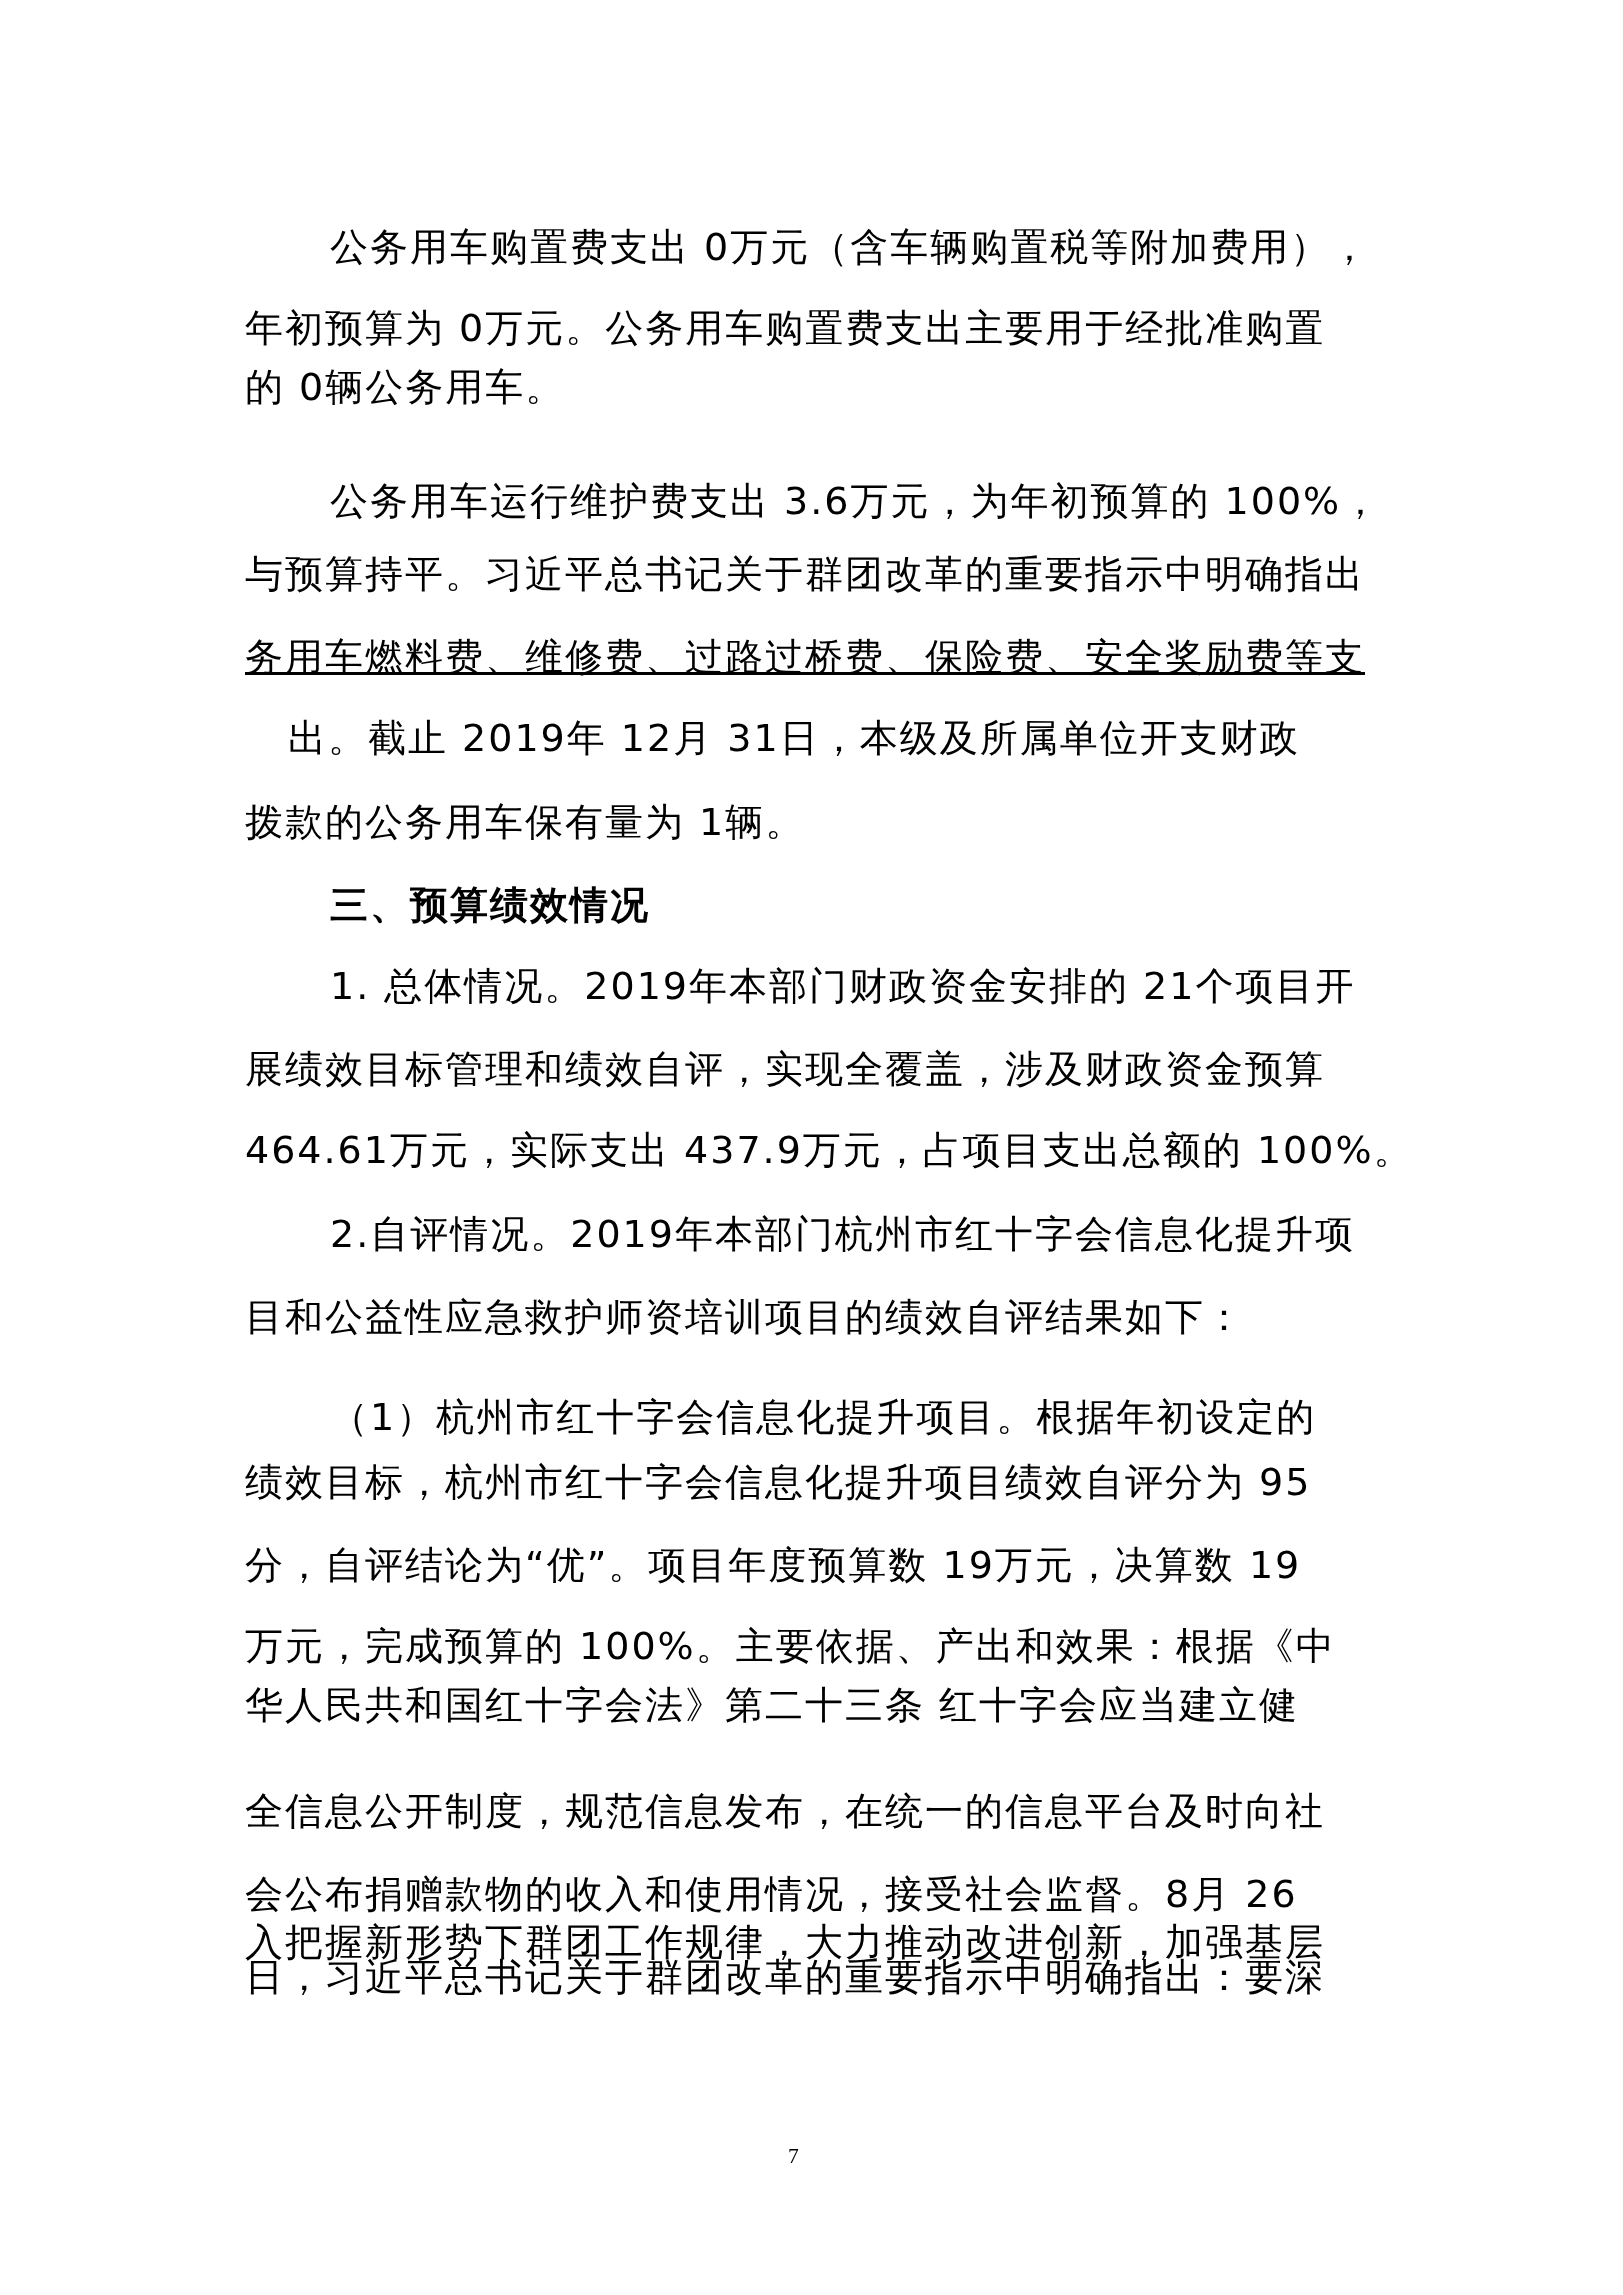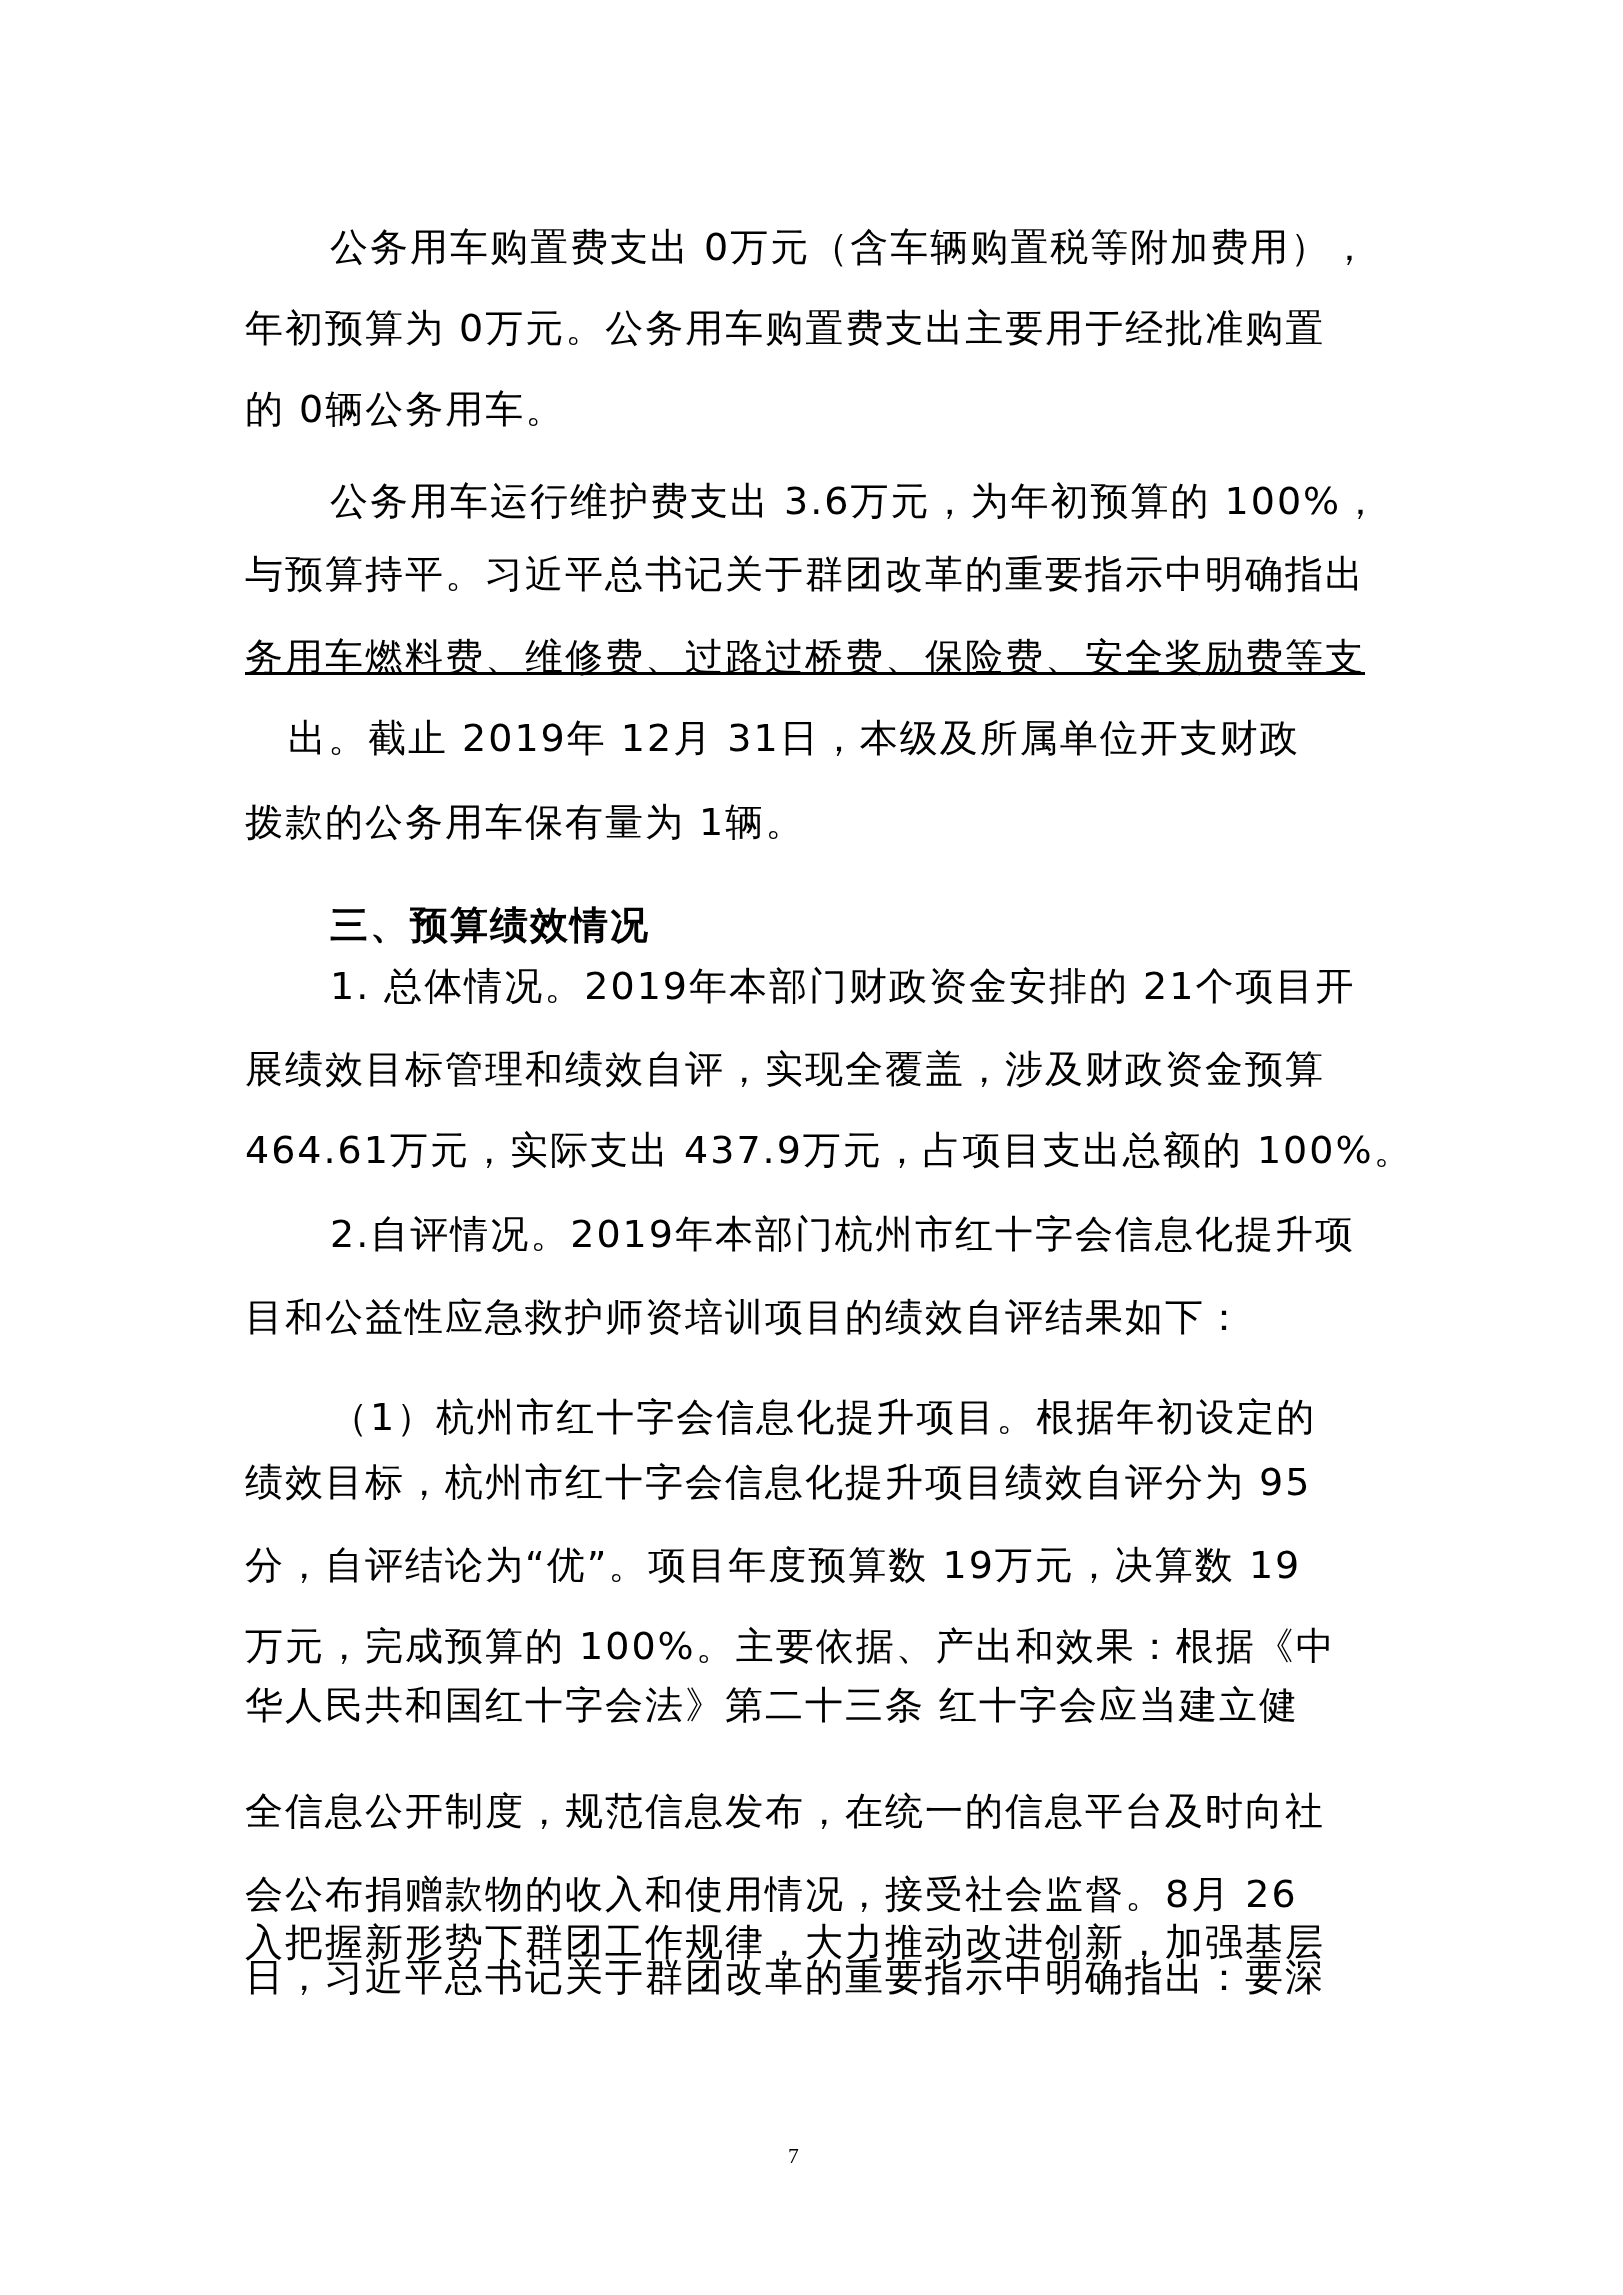--- a/index.html
+++ b/index.html
@@ -22,27 +22,27 @@
     font-size: 21.6px; line-height: 29.4px;
   }
 </style>
 </head>
 <body>
 
 <div class="page">
   <div id="lines">
       <div class="line indent" style="top: 223px;">公务用车购置费支出 0万元（含车辆购置税等附加费用），</div>
       <div class="line" style="top: 304px;">年初预算为 0万元。公务用车购置费支出主要用于经批准购置</div>
-      <div class="line" style="top: 385px; text-align: center;">的 0辆公务用车。</div>
+      <div class="line" style="top: 363px; text-align: center;">的 0辆公务用车。</div>
       <div class="line indent" style="top: 477px;">公务用车运行维护费支出 3.6万元，为年初预算的 100%，</div>
       <div class="line" style="top: 550px;">与预算持平。习近平总书记关于群团改革的重要指示中明确指出</div>
       <div class="line" style="top: 633px; text-decoration: underline;">务用车燃料费、维修费、过路过桥费、保险费、安全奖励费等支</div>
       <div class="line" style="top: 714px; margin-left: 43px;">出。截止 2019年 12月 31日，本级及所属单位开支财政</div>
       <div class="line" style="top: 798px;">拨款的公务用车保有量为 1辆。</div>
-      <div class="line indent bold" style="top: 881px; margin-top: 20px;">三、预算绩效情况</div>
+      <div class="line indent bold" style="top: 881px;">三、预算绩效情况</div>
       <div class="line indent" style="top: 962px;">1. 总体情况。2019年本部门财政资金安排的 21个项目开</div>
       <div class="line" style="top: 1045px;">展绩效目标管理和绩效自评，实现全覆盖，涉及财政资金预算</div>
       <div class="line" style="top: 1126px;">464.61万元，实际支出 437.9万元，占项目支出总额的 100%。</div>
       <div class="line indent" style="top: 1210px;">2.自评情况。2019年本部门杭州市红十字会信息化提升项</div>
       <div class="line" style="top: 1293px;">目和公益性应急救护师资培训项目的绩效自评结果如下：</div>
       <div class="line indent" style="top: 1393px;">（1）杭州市红十字会信息化提升项目。根据年初设定的</div>
       <div class="line" style="top: 1458px;">绩效目标，杭州市红十字会信息化提升项目绩效自评分为 95</div>
       <div class="line" style="top: 1541px;">分，自评结论为“优”。项目年度预算数 19万元，决算数 19</div>
       <div class="line" style="top: 1622px;">万元，完成预算的 100%。主要依据、产出和效果：根据《中</div>
       <div class="line" style="top: 1681px; text-align: center;">华人民共和国红十字会法》第二十三条 红十字会应当建立健</div>

